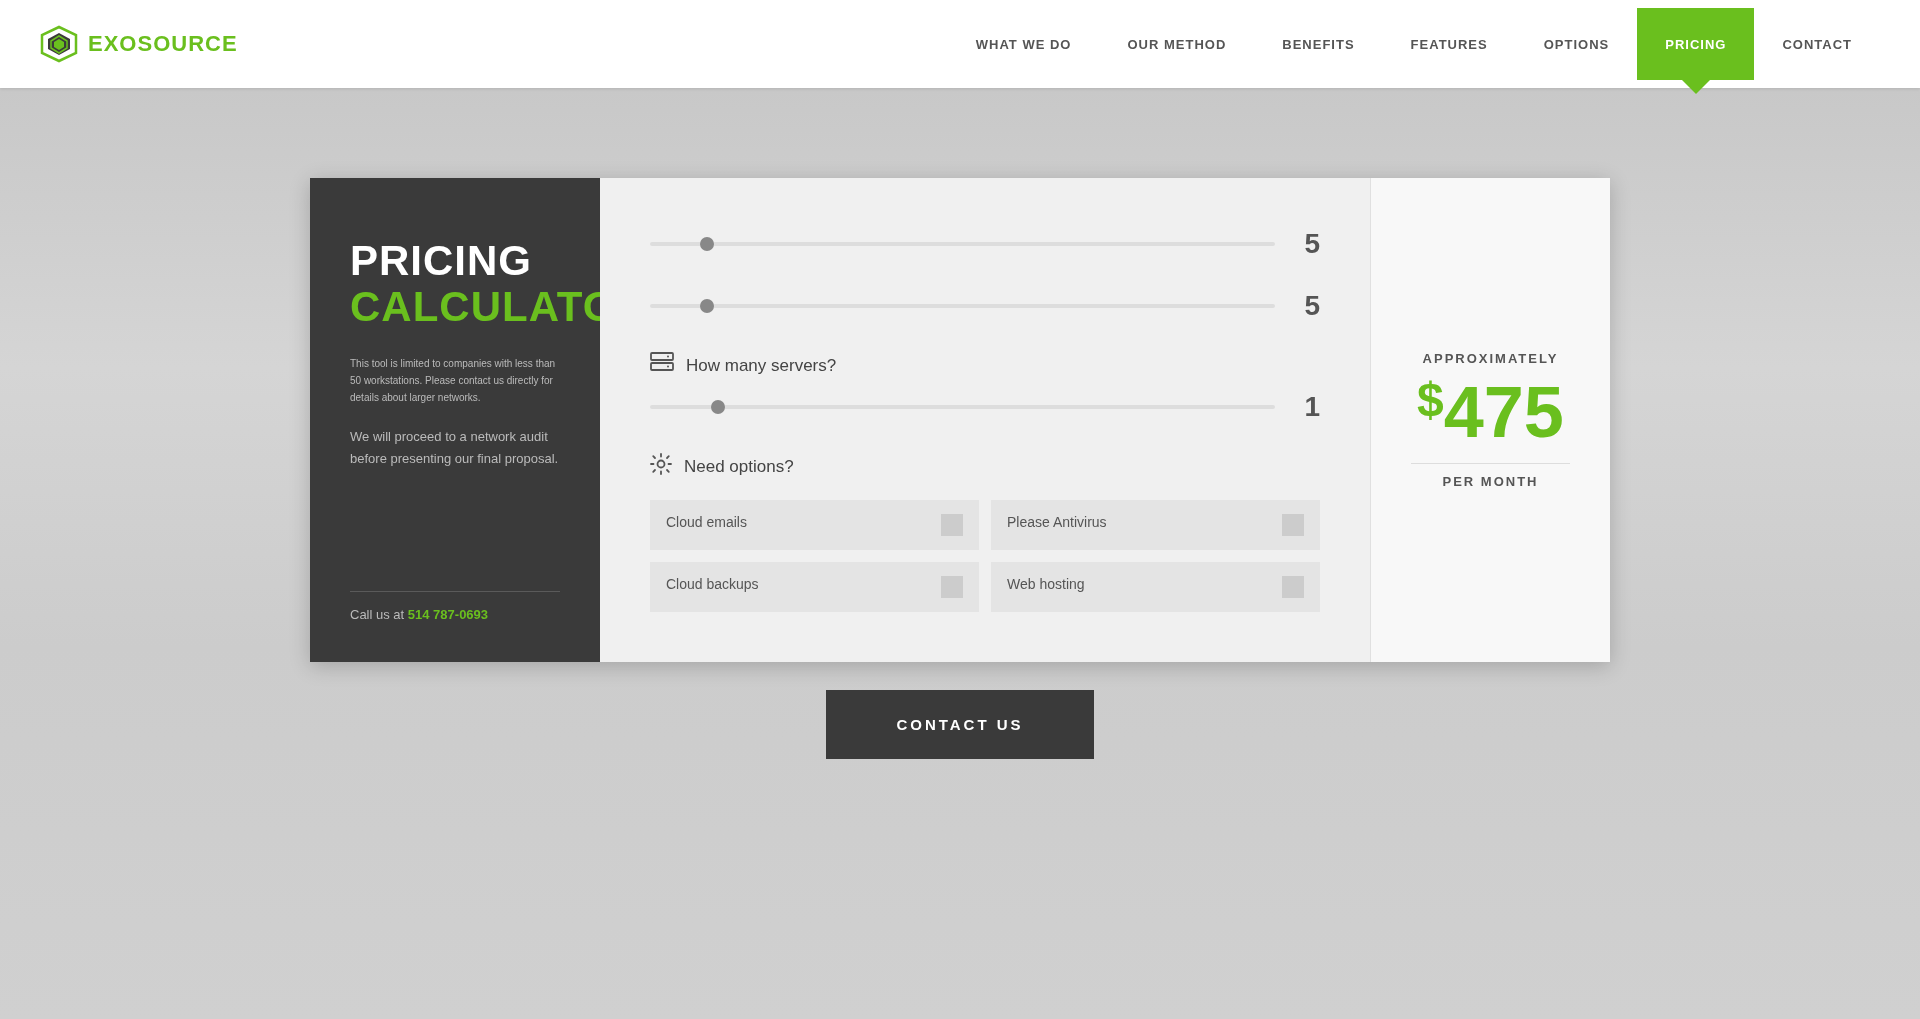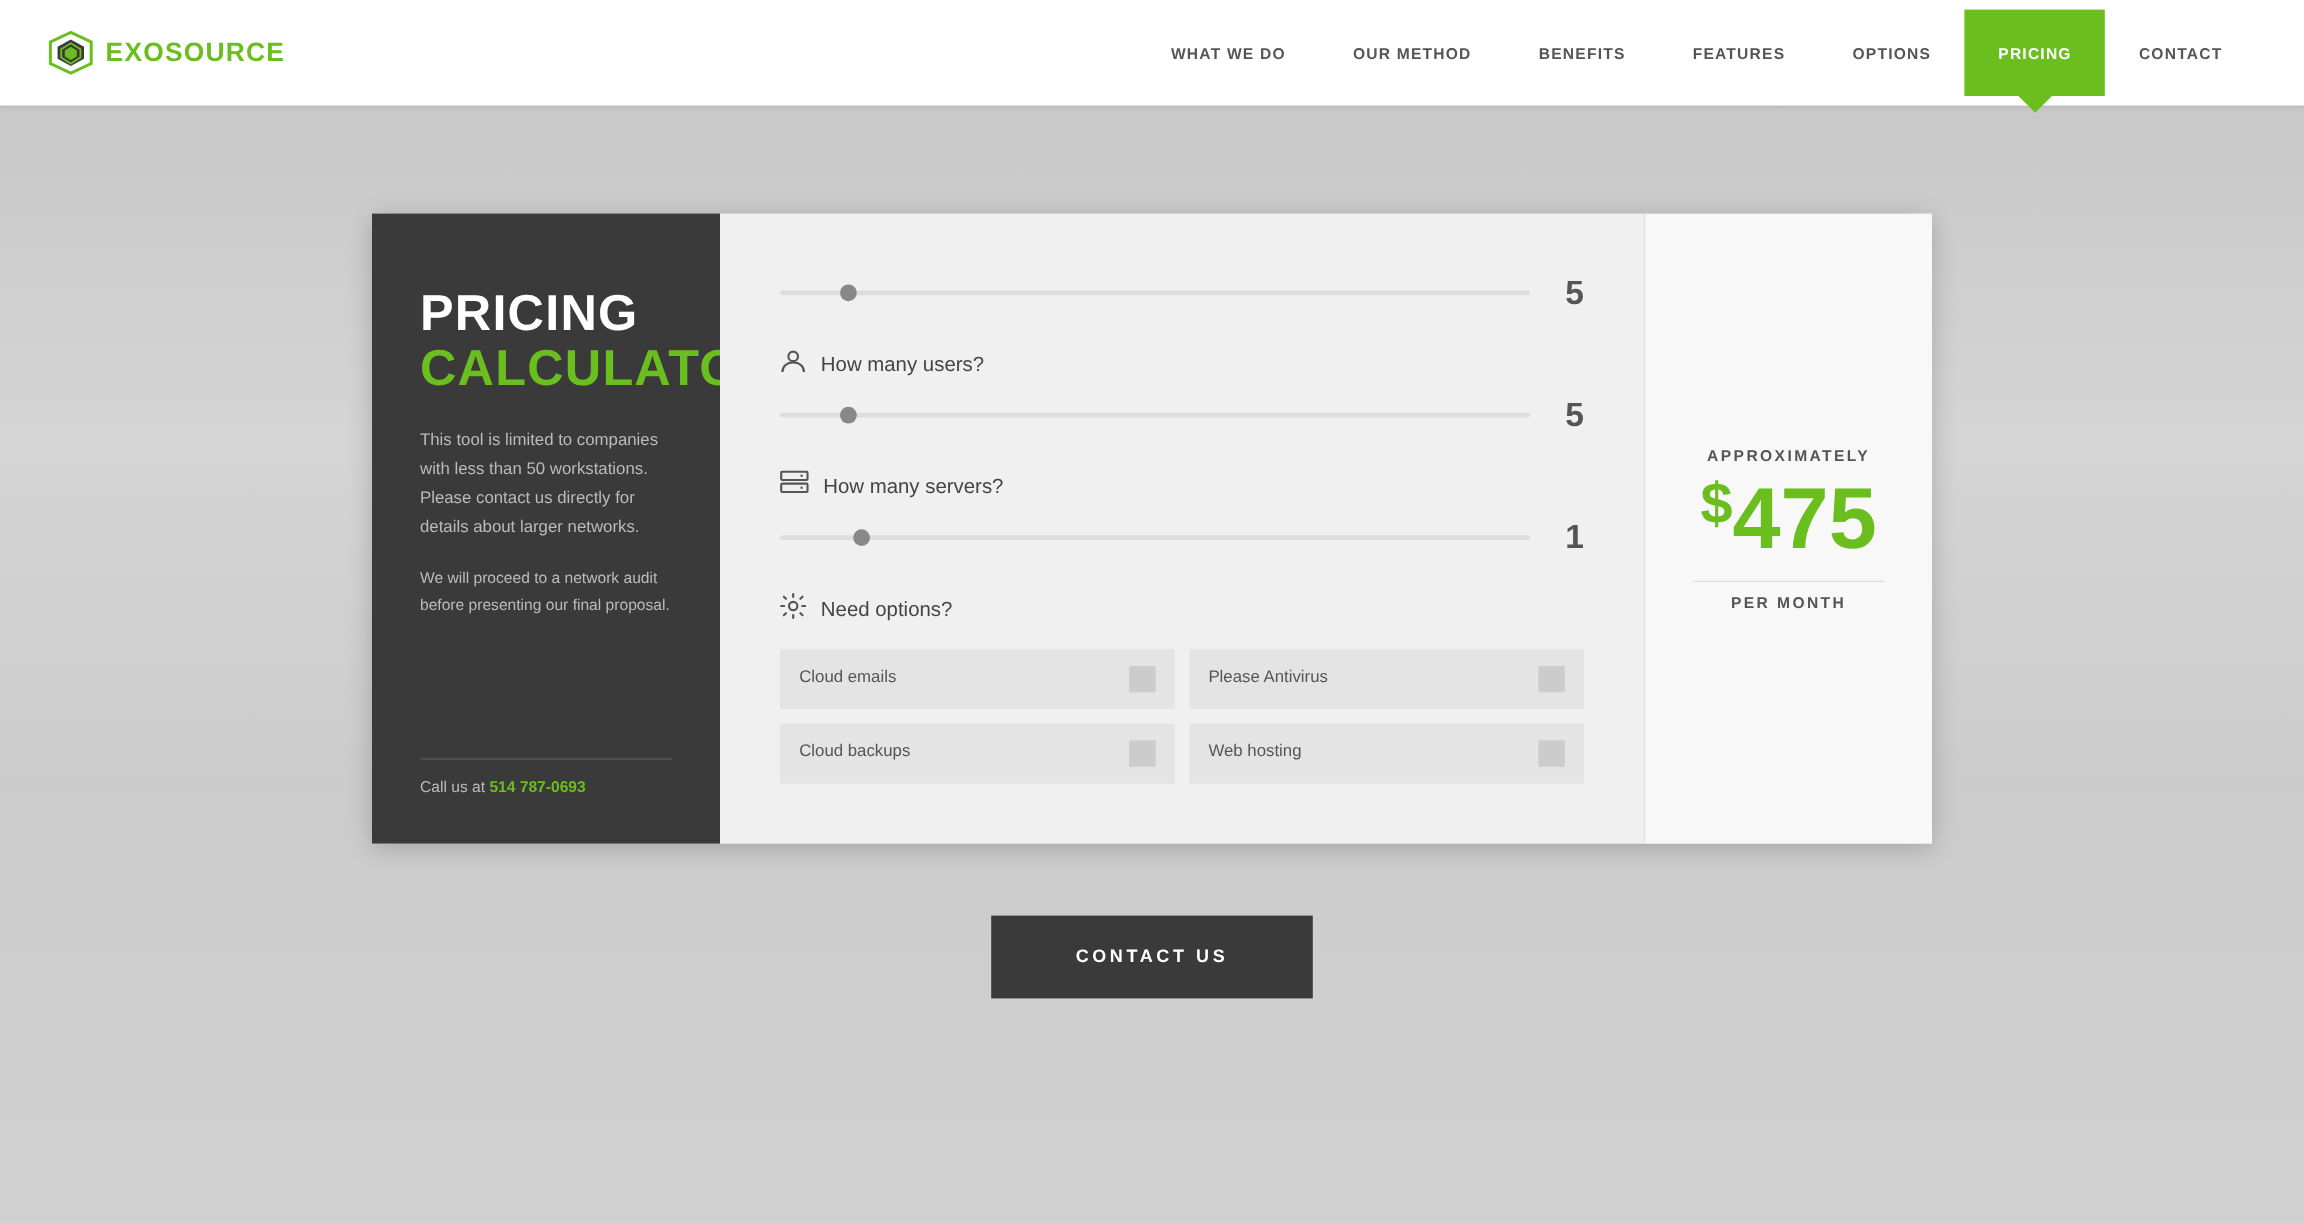--- a/index.html
+++ b/index.html
@@ -139,21 +139,21 @@
     .calc-title-green {
       font-size: 42px;
       font-weight: 700;
       color: #6abf1e;
       text-transform: uppercase;
       line-height: 1.1;
       letter-spacing: 1px;
       margin-bottom: 25px;
     }
     .calc-desc {
-      font-size: 14px;
+      font-size: 10px;
       color: #bbb;
       line-height: 1.7;
       margin-bottom: 20px;
     }
     .calc-desc2 {
       font-size: 13px;
       color: #bbb;
       line-height: 1.7;
     }
     .calc-divider {
@@ -304,21 +304,21 @@
     .per-month {
       font-size: 13px;
       font-weight: 700;
       color: #555;
       letter-spacing: 2px;
       text-transform: uppercase;
     }
 
     
     .contact-section {
-      margin-top: 60px;
+      margin-top: 28px;
       position: relative;
       z-index: 1;
     }
     .contact-btn {
       background: #3a3a3a;
       color: #fff;
       font-size: 15px;
       font-weight: 700;
       letter-spacing: 3px;
       text-transform: uppercase;
@@ -373,29 +373,20 @@
     <div class="calc-middle">
 
       <div class="slider-row">
         <div class="slider-wrapper">
           <input type="range" class="slider" min="1" max="50" value="5" id="slider-computers" style="">
           <span class="slider-value">5</span>
         </div>
       </div>
 
       <div class="slider-row">
-        <div class="slider-label">
-          <span class="slider-label-icon">
-            <svg width="22" height="22" viewBox="0 0 22 22" fill="none" xmlns="http://www.w3.org/2000/svg">
-              <circle cx="11" cy="7" r="4" stroke="#555" stroke-width="1.8" fill="none"></circle>
-              <path d="M2 20c0-5 4-8 9-8s9 3 9 8" stroke="#555" stroke-width="1.8" fill="none"></path>
-            </svg>
-          </span>
-          <span>How many users?</span>
-        </div>
         <div class="slider-wrapper">
           <input type="range" class="slider" min="1" max="50" value="5" id="slider-users" style="">
           <span class="slider-value">5</span>
         </div>
       </div>
 
       <div class="slider-row">
         <div class="slider-label">
           <span class="slider-label-icon">
             <svg width="24" height="22" viewBox="0 0 24 22" fill="none" xmlns="http://www.w3.org/2000/svg">

